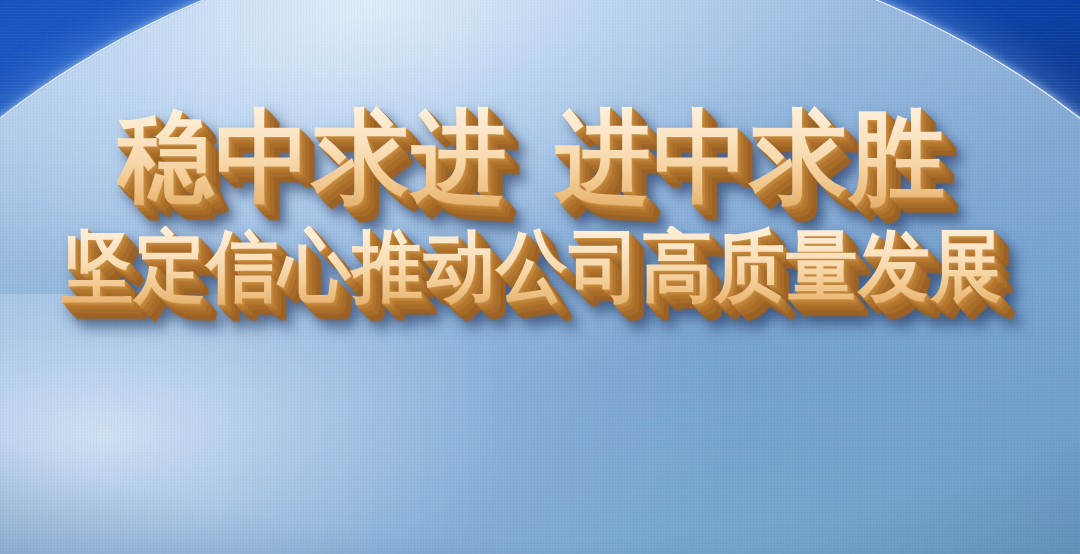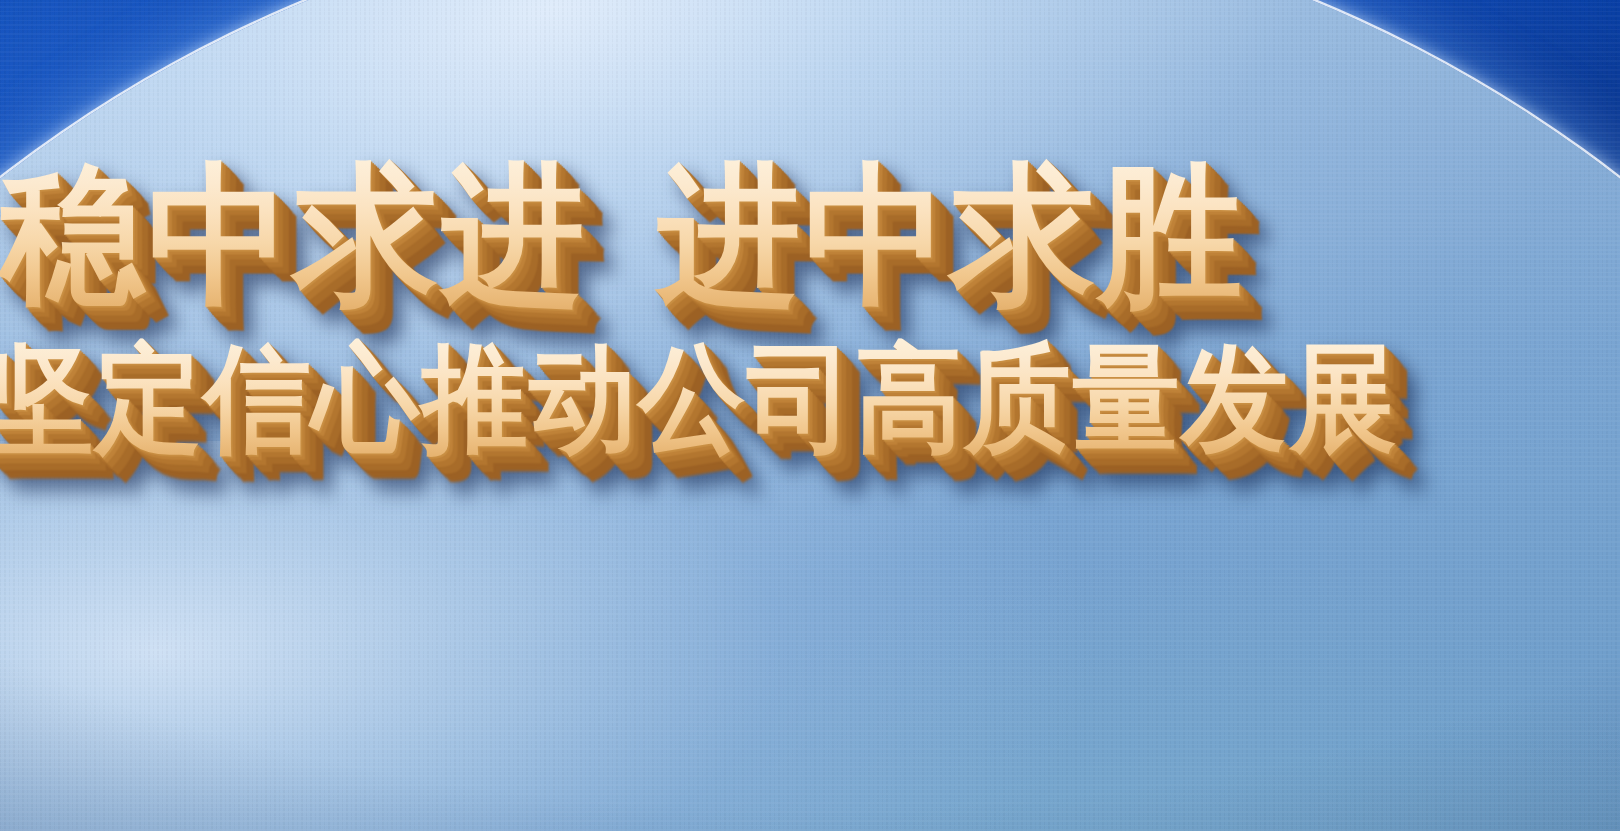--- a/index.html
+++ b/index.html
@@ -143,21 +143,21 @@
     pointer-events:none;
     background-image:
       repeating-linear-gradient(0deg, rgba(255,255,255,.6) 0 1px, rgba(0,0,0,0) 1px 3px),
       repeating-linear-gradient(90deg, rgba(0,0,0,.5) 0 1px, rgba(0,0,0,0) 1px 3px);
   }
 
   
   .copy{
     position:absolute;
     left:0; right:16px; top:108px;
-    text-align:left;
+    text-align:center;
     z-index:6;
   }
 
   .gold{
     display:inline-block;
     font-family:"DejaVu Sans","Liberation Sans",sans-serif;
     font-weight:700;
     white-space:nowrap;
     background-image:linear-gradient(180deg,
         #fdf0da 0%,

